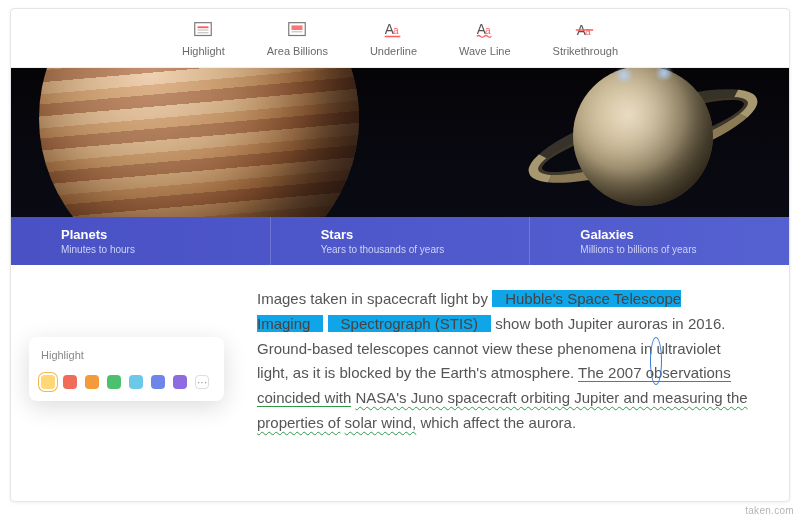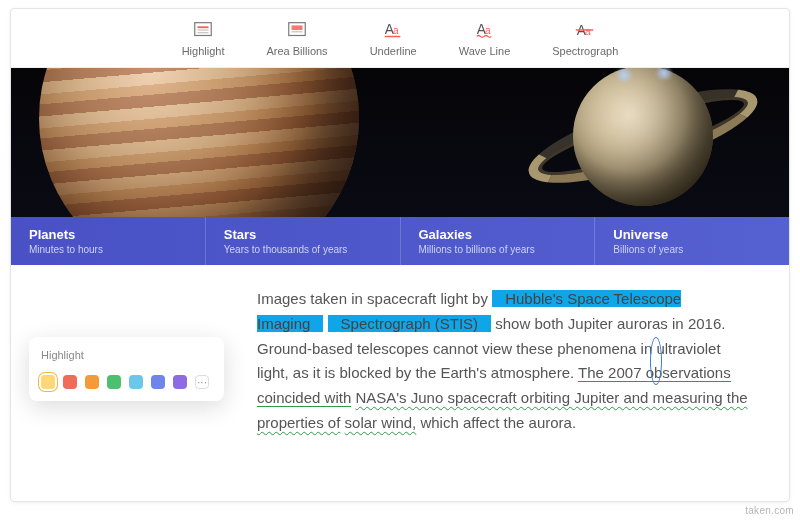--- a/index.html
+++ b/index.html
@@ -25,21 +25,21 @@
       background: radial-gradient(circle at 40% 35%, #e9dcc2 0%, #c6b48c 45%, #655436 80%, #1a140a 100%);
       box-shadow: inset -24px -24px 50px rgba(0,0,0,0.6);
     }
     .saturn .ring { position: absolute; left: -10px; top: 80px; width: 240px; height: 60px; border-radius: 50%;
       border: 10px solid #a7986f; border-top-color: rgba(167,152,111,0.3); border-bottom-color: #8b7a55;
       transform: rotate(-18deg);
       box-shadow: 0 0 0 4px rgba(115,101,70,0.5) inset;
     }
     .aurora { position: absolute; width: 22px; height: 14px; border-radius: 50%; background: radial-gradient(circle, rgba(180,210,255,0.95), rgba(120,170,255,0) 70%); filter: blur(1px); }
     .categories { display: flex; background: #4a55c9; background: linear-gradient(90deg,#4951c4,#5560d1); color: #fff; }
-    .cat { flex: 1; padding: 10px 18px; border-right: 1px solid rgba(255,255,255,0.18); }
+    .cat { flex: 1; padding: 10px 6px; border-right: 1px solid rgba(255,255,255,0.18); margin-left: 44px; }
     .cat:last-child { border-right: none; }
     .cat .title { font-weight: 700; font-size: 13px; margin-bottom: 2px; }
     .cat .sub { font-size: 10px; color: #cdd2f5; }
     .article { padding: 22px 38px 22px 246px; font-size: 15px; line-height: 1.65; color: #555; }
     .hl { background: #0ea5e9; color: #444; padding: 0 13px; }
     .circled { position: relative; }
     .circled::after { content:""; position:absolute; left:-6px; right:-6px; top:-3px; bottom:-4px; border:1.6px solid #3a7bd5; border-radius: 50%; }
     .uline { border-bottom: 1.5px solid #2d9a4a; }
     .wavy { text-decoration: underline wavy #2d9a4a 1.2px; text-underline-offset: 3px; text-align: right; }
     .color-pop { position: absolute; left: 18px; top: 328px; width: 195px; background: #fff; border-radius: 8px; box-shadow: 0 6px 24px rgba(0,0,0,0.14); padding: 12px 12px 12px; }
@@ -87,21 +87,21 @@
           <path d="M3 19 Q5 17 7 19 T11 19 T15 19 T19 19" fill="none" stroke="#ff5c5c" stroke-width="1.4"></path>
         </svg>
       <span class="tool-label">Wave Line</span>
     </div>
     <div class="tool">
       <svg viewBox="0 0 24 24">
           <text x="3" y="17" font-family="serif" font-size="15" fill="#555">A</text>
           <text x="12" y="17" font-family="serif" font-size="11" fill="#ff5c5c">a</text>
           <line x1="2" y1="12" x2="21" y2="12" stroke="#ff5c5c" stroke-width="1.6"></line>
         </svg>
-      <span class="tool-label">Spectrograph</span>
+      <span class="tool-label">Strikethrough</span>
     </div>
   </div>
 
   <div class="content">
     <div class="hero">
       <div class="jupiter"></div>
       <div class="saturn">
         <div class="ring"></div>
         <div class="ball"></div>
         <div class="aurora" style="left:80px; top:42px;"></div>
@@ -114,24 +114,20 @@
         <div class="title">Planets</div>
         <div class="sub">Minutes to hours</div>
       </div>
       <div class="cat">
         <div class="title">Stars</div>
         <div class="sub">Years to thousands of years</div>
       </div>
       <div class="cat">
         <div class="title">Galaxies</div>
         <div class="sub">Millions to billions of years</div>
-      </div>
-      <div class="cat">
-        <div class="title">Universe</div>
-        <div class="sub">Billions of years</div>
       </div>
     </div>
 
     <div class="article">
       <span>Images taken in spacecraft light by </span><span class="hl">Hubble's Space Telescope Imaging</span>
       <span class="hl">Spectrograph (STIS)</span><span> show both Jupiter auroras in 2016. Ground-based telescopes cannot view these phenomena in </span><span class="circled">ultraviolet light,</span><span> as it is blocked by  the Earth's atmosphere. </span><span class="uline">The 2007 observations coincided with</span>
       <span class="wavy">NASA's Juno  spacecraft orbiting Jupiter and measuring the properties of</span>
       <span class="wavy">solar wind,</span><span> which affect the aurora.</span>
     </div>
   </div>

